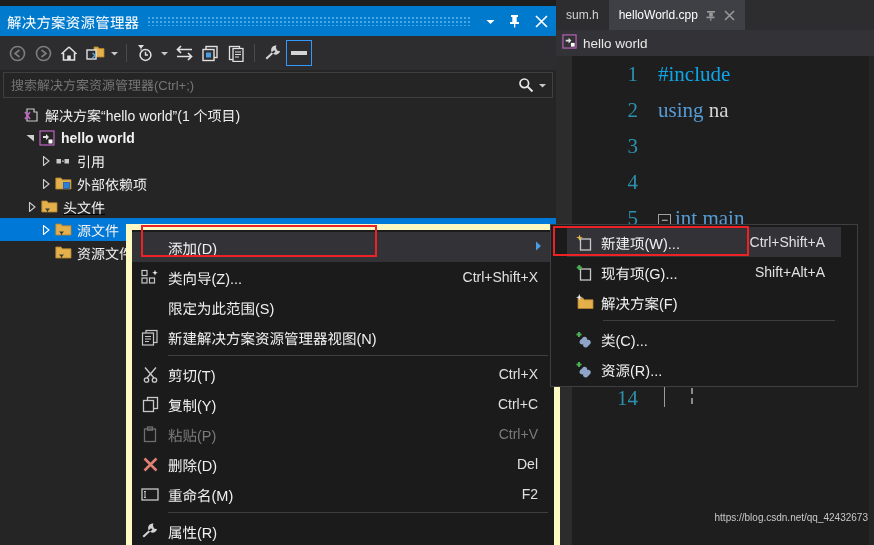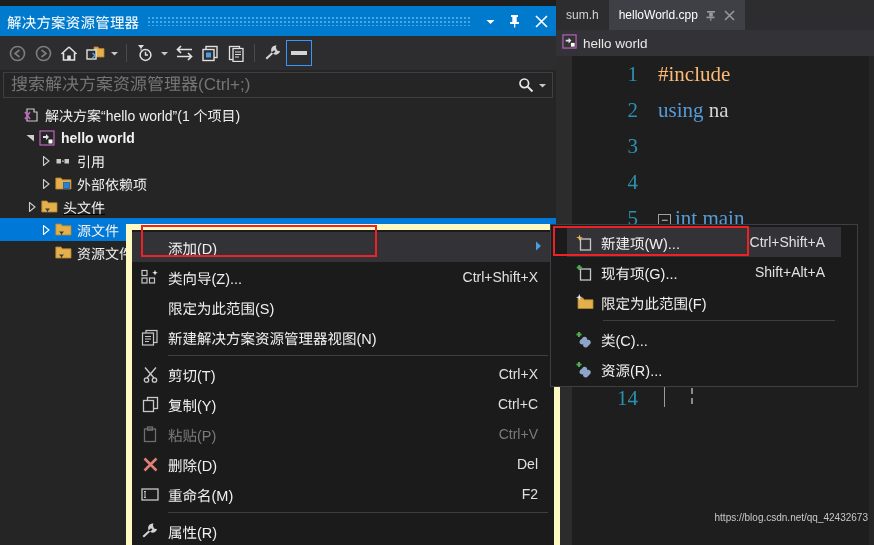--- a/index.html
+++ b/index.html
@@ -51,21 +51,21 @@
   .tb-sep { width: 1px; height: 18px; background: #4a4a4c; margin: 0 5px; }
 
   
   .se-search {
     position: absolute; left: 3px; top: 66px; width: 550px; height: 26px;
     background: #252526; border: 1px solid #3f3f41;
     display: flex; align-items: center;
   }
   .se-search-input {
     flex: 1; background: transparent; border: none; outline: none;
-    color: #9a9a9a; font-size: 17px; padding-left: 7px;
+    color: #9a9a9a; font-size: 13px; padding-left: 7px;
     font-family: "Liberation Sans", "DejaVu Sans", sans-serif;
   }
   .se-search-icon { color: #e0e0e0; padding: 0 3px 0 0; display: flex; align-items: center; }
   .se-search-caret { color: #c8c8c8; font-size: 8px; padding: 0 6px 0 2px; }
 
   
   .se-tree { position: absolute; left: 0; top: 97px; width: 556px; bottom: 0; background: #252526; }
   .tr { height: 23px; display: flex; align-items: center; white-space: nowrap; position: relative; }
   .tr.sel { background: #0078d7; }
   .tr-arrow {
@@ -100,21 +100,21 @@
     width: 72px; text-align: right; padding-right: 6px;
     color: #2b91af; font-family: "Liberation Serif", "DejaVu Serif", serif; font-size: 21px;
   }
   .gutter div, .codecol div { height: 36px; line-height: 36px; }
   .codecol {
     flex: 1; position: relative;
     color: #dcdcaa; font-family: "Liberation Serif", "DejaVu Serif", serif; font-size: 21px;
     padding-left: 14px; overflow: hidden;
   }
   .kw { color: #569cd6; }
-  .pre { color: #fdba74; }
+  .pre { color: #0ea5e9; }
   .plain { color: #d4d4d4; }
   .guide-solid { position: absolute; left: 20px; top: 315px; bottom: 0; width: 1px; background: #9b9b9b; }
   .guide-dash {
     position: absolute; left: 47px; top: 312px; bottom: 0; width: 0;
     border-left: 2px dashed #8a8a8a;
   }
   .collapse-box {
     display: inline-flex; width: 13px; height: 13px; border: 1px solid #a0a0a0;
     align-items: center; justify-content: center; color: #cfcfcf;
     font-size: 12px; font-family: "Liberation Sans", sans-serif; vertical-align: middle;
@@ -596,21 +596,21 @@
       <span class="mi-key">Shift+Alt+A</span>
     </div>
 
     <div class="mi">
       <span class="mi-icon">
         <svg width="19" height="16" viewBox="0 0 19 16">
           <path d="M3 4 L8 4 L9.2 5.8 L18 5.8 L18 14.5 L3 14.5 Z" fill="#e3b04b" stroke="#b5832c" stroke-width=".8"></path>
           <path d="M4.3 0 L5.2 2.4 L7.6 3.2 L5.2 4 L4.3 6.4 L3.4 4 L1 3.2 L3.4 2.4 Z" fill="#e8e8e8"></path>
         </svg>
       </span>
-      <span class="mi-label">限定为此范围(F)</span>
+      <span class="mi-label">解决方案(F)</span>
       <span class="mi-key"></span>
     </div>
 
     <div class="mi-sep"></div>
 
     <div class="mi">
       <span class="mi-icon">
         <svg width="19" height="17" viewBox="0 0 19 17">
           <path d="M7.5 7 a2.6 2.6 0 1 1 3.6 3.6 l-1.8 1.8 a2.6 2.6 0 1 1 -3.6 -3.6 Z" fill="#8ea4c8"></path>
           <path d="M11 10 a2.6 2.6 0 1 1 3.6 3.6 l-1.8 1.8 a2.6 2.6 0 1 1 -3.6 -3.6 Z" fill="#8ea4c8"></path>

